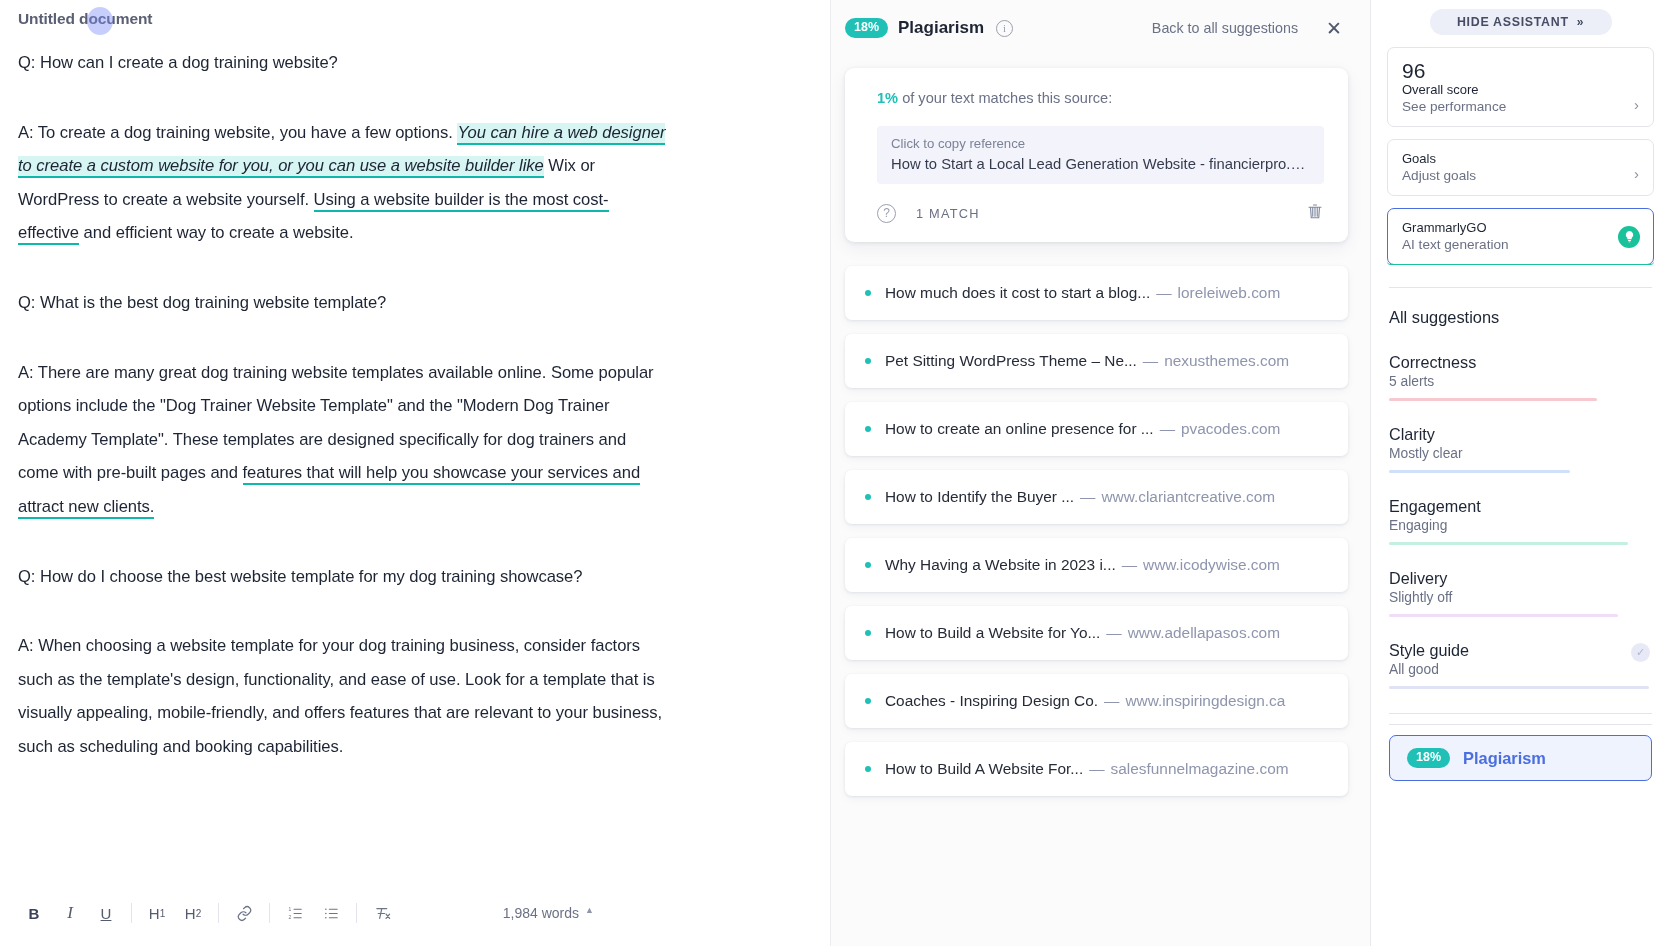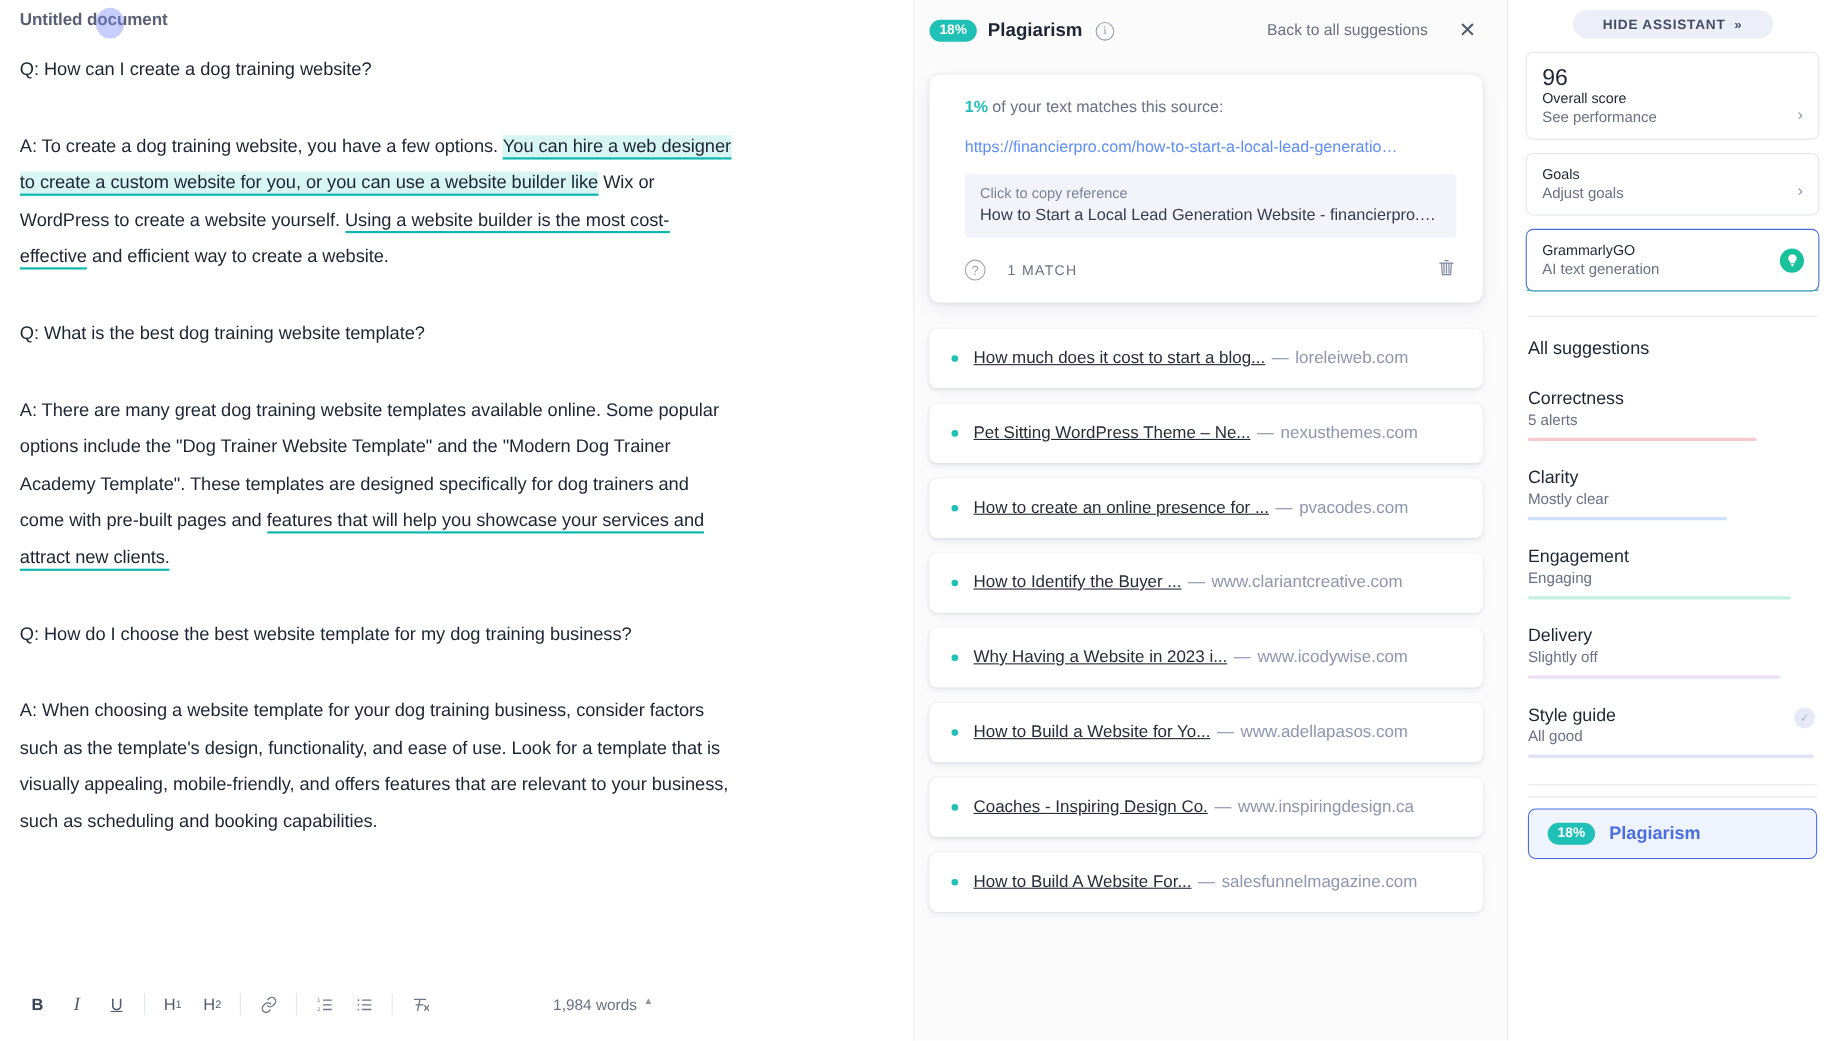--- a/index.html
+++ b/index.html
@@ -26,21 +26,21 @@
     position: absolute; left: 87px; top: 7px;
     width: 26px; height: 28px; border-radius: 50%;
     background: #7a8af5; opacity: .42; pointer-events: none;
   }
   .doc-body {
     position: absolute; top: 46px; left: 18px; width: 648px;
     font-size: 16.6px; line-height: 33.6px; color: #1d2433;
     letter-spacing: -0.05px;
   }
   .doc-body p { margin: 0 0 36px 0; }
-  .hl { background: #d6f5f3; }
+  .hl { background: #d6f5f3; font-style: italic; }
   .u-teal {
     border-bottom: 2px solid #0fb8ad;
     padding-bottom: 1px;
   }
 
   
   .fade {
     position: absolute; left: 0; right: 0; bottom: 58px; height: 40px;
     background: linear-gradient(to bottom, rgba(255,255,255,0), #fff 82%);
     pointer-events: none;
@@ -139,21 +139,21 @@
     background: #fff; border-radius: 7px; height: 54px;
     box-shadow: 0 1px 3px rgba(28,36,64,.09), 0 3px 10px rgba(28,36,64,.045);
     display: flex; align-items: center; padding: 0 18px 0 20px;
     margin-bottom: 14px; cursor: pointer;
     white-space: nowrap; overflow: hidden;
   }
   .bullet {
     width: 6px; height: 6px; border-radius: 50%; background: #1fc0b6;
     margin-right: 14px; flex: 0 0 auto;
   }
-  .si-title { font-size: 15.4px; color: #262b38; text-decoration: underline; }
+  .si-title { font-size: 15.4px; color: #262b38; }
   .si-dash { font-size: 15.4px; color: #8e95ad; margin: 0 6px; }
   .si-domain { font-size: 15.4px; color: #8e95ad; }
 
   
   .assist-col {
     width: 300px; height: 946px; position: relative;
     background: #fff; border-left: 1px solid #e9eaee;
     padding: 0 16px;
   }
   .hide-assist {
@@ -221,21 +221,21 @@
 
     <div class="doc-body">
       <p>Q: How can I create a dog training website?</p>
 
       <p><span>A: To create a dog training website, you have a few options. </span><span class="hl u-teal">You can hire a web designer to create a custom website for you, or you can use a website builder like</span><span> Wix or WordPress to create a website yourself. </span><span class="u-teal">Using a website builder is the most cost-effective</span><span> and efficient way to create a website.</span></p>
 
       <p>Q: What is the best dog training website template?</p>
 
       <p><span>A: There are many great dog training website templates available online. Some popular options include the "Dog Trainer Website Template" and the "Modern Dog Trainer Academy Template". These templates are designed specifically for dog trainers and come with pre-built pages and </span><span class="u-teal">features that will help you showcase your services and attract new clients.</span></p>
 
-      <p>Q: How do I choose the best website template for my dog training business?</p>
+      <p>Q: How do I choose the best website template for my dog training showcase?</p>
 
       <p>A: When choosing a website template for your dog training business, consider factors such as the template's design, functionality, and ease of use. Look for a template that is visually appealing, mobile-friendly, and offers features that are relevant to your business, such as scheduling and booking capabilities.</p>
     </div>
 
     <div class="fade"></div>
 
     <div class="toolbar">
       <div class="tb-btn bold">B</div>
       <div class="tb-btn ital">I</div>
       <div class="tb-btn under">U</div>
@@ -292,21 +292,20 @@
       <div class="info-icon">i</div>
       <div class="plag-head-spacer"></div>
       <div class="back-link">Back to all suggestions</div>
       <div class="close-x">✕</div>
     </div>
 
     <div class="plag-scroll">
 
       <div class="source-card">
         <div class="match-line"><b>1%</b><span> of your text matches this source:</span></div>
-        <div class="src-url">https://financierpro.com/how-to-start-a-local-lead-generatio…</div>
         <div class="copy-ref">
           <div class="copy-ref-label">Click to copy reference</div>
           <div class="copy-ref-text">How to Start a Local Lead Generation Website - financierpro.…</div>
         </div>
         <div class="card-foot">
           <div class="q-icon">?</div>
           <div class="match-count">1 MATCH</div>
           <div class="foot-spacer"></div>
           <div class="trash">
             <svg width="18" height="18" viewBox="0 0 24 24" fill="none" style="stroke:#8189a0" stroke-width="1.5" stroke-linecap="round">

